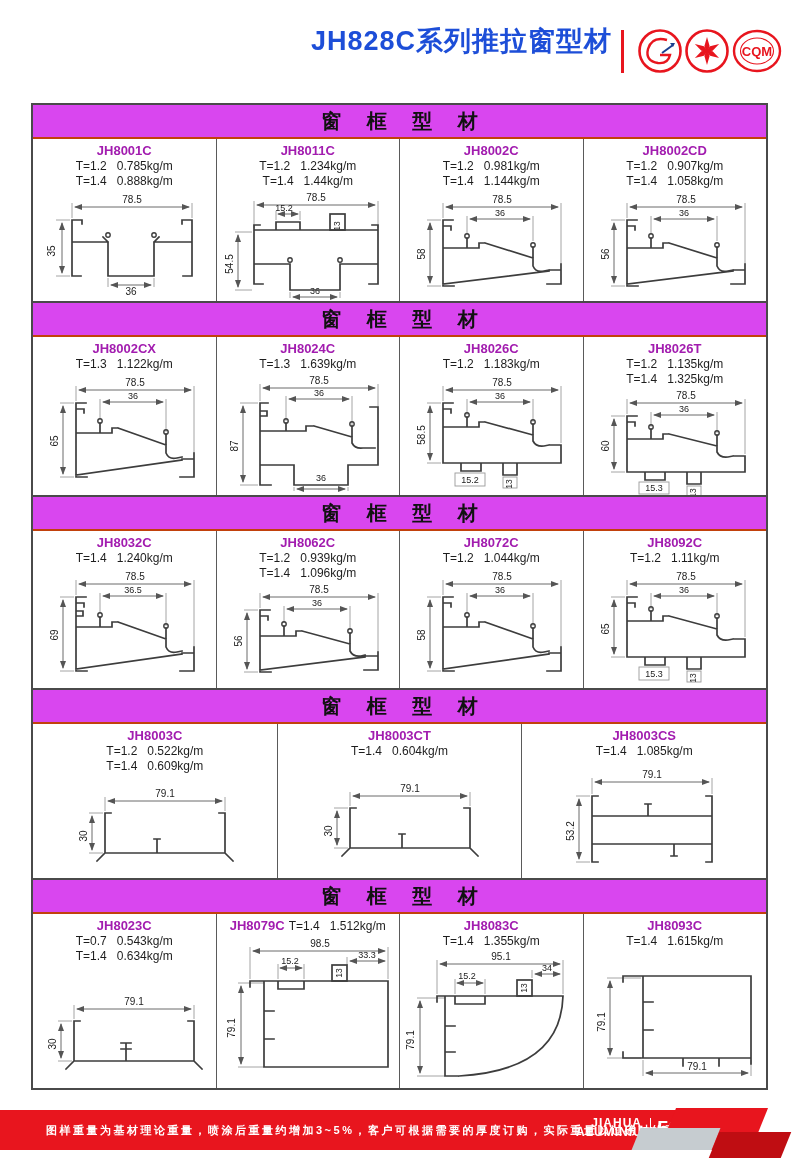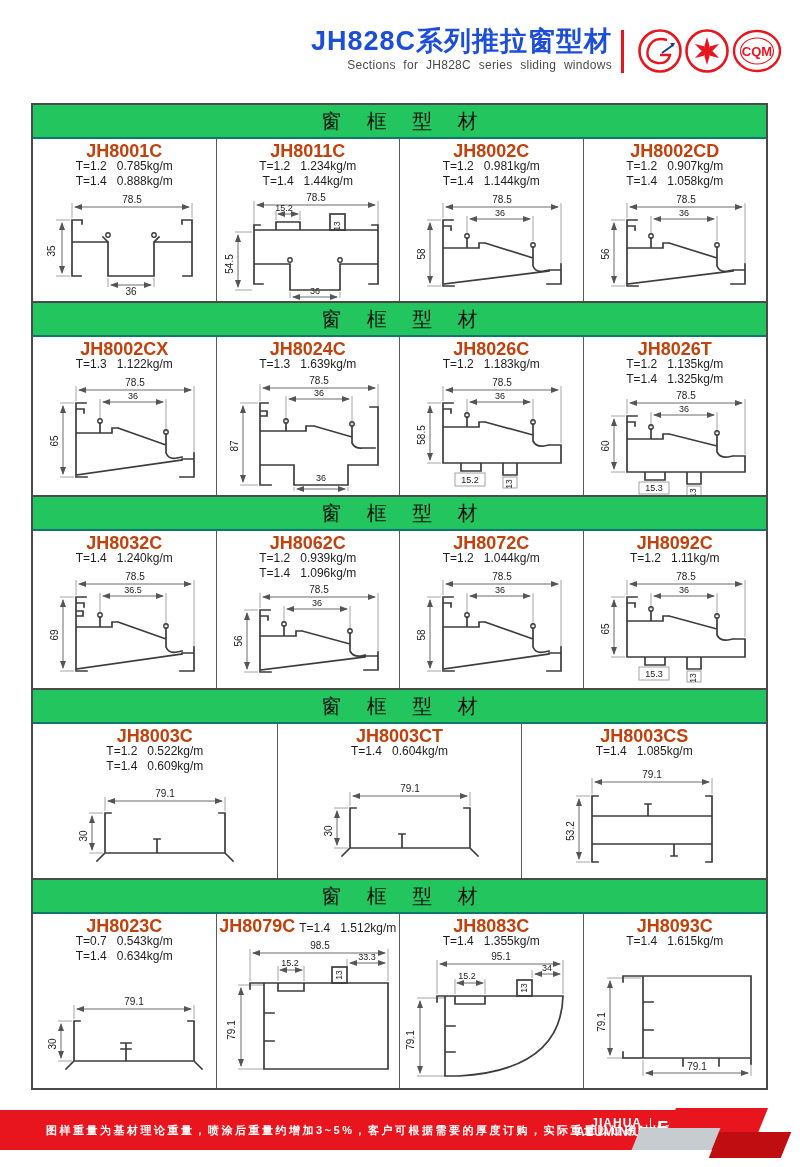--- a/index.html
+++ b/index.html
@@ -8,31 +8,31 @@
 
   
   .hdr-titles{position:absolute;top:26px;left:0;width:612px;text-align:right}
   .hdr-title{font-size:27px;font-weight:bold;color:#1d4ed8;letter-spacing:1px;line-height:30px}
   .hdr-sub{font-size:12px;color:#4a4a4a;margin-top:2px;letter-spacing:.3px;word-spacing:4px}
   .hdr-divider{position:absolute;left:621px;top:30px;width:3px;height:43px;background:#e8151e}
   .hdr-logos{position:absolute;left:637px;top:28px;display:flex;gap:1px;align-items:center}
 
   
   .table{position:absolute;left:31px;top:103px;width:737px;border:2px solid #4a4a4a;box-sizing:border-box}
-  .sec-header{height:32px;background:#22c55e;border-top:2px solid #4a4a4a;border-bottom:2px solid #0f766e;
+  .sec-header{height:32px;background:#d946ef;border-top:2px solid #4a4a4a;border-bottom:2px solid #c2410c;
               display:flex;align-items:center;justify-content:center;
-              font-size:20px;font-weight:normal;color:#111;letter-spacing:10px;text-indent:10px}
+              font-size:20px;font-weight:bold;color:#111;letter-spacing:10px;text-indent:10px}
   .section:first-child .sec-header{border-top:none}
   .cells{display:flex}
   .cell{flex:1 1 0;border-right:1px solid #5a5a5a;display:flex;flex-direction:column;align-items:center;
         overflow:hidden;box-sizing:border-box}
   .cell:last-child{border-right:none}
   .r1 .cells{height:162px}.r2 .cells{height:158px}.r3 .cells{height:157px}
   .r4 .cells{height:154px}.r5 .cells{height:174px}
-  .code{margin-top:4px;font-size:18px;font-weight:bold;color:#c2410c;line-height:16px;white-space:pre}
+  .code{margin-top:4px;font-size:13px;font-weight:bold;color:#a21caf;line-height:16px;white-space:pre}
   .codeline{margin-top:4px;display:flex;gap:4px;align-items:baseline}
   .spec{font-size:12px;color:#1d1d1d;line-height:15px;white-space:pre}
 
   
   svg.draw{display:block;margin-top:1px}
   .pf{stroke:#3d3d3d;stroke-width:1.7;fill:none;stroke-linecap:square;stroke-linejoin:miter}
   .clip{fill:none;stroke:#3d3d3d;stroke-width:1.4}
   .ext{stroke:#9a9a9a;stroke-width:.9;fill:none}
   .dim{stroke:#6a6a6a;stroke-width:1}
   .dt{font-family:"Liberation Sans",sans-serif;font-size:10px;fill:#222;text-anchor:middle}
@@ -60,21 +60,20 @@
 <svg width="0" height="0" style="position:absolute">
   <defs>
     <marker id="ar" markerUnits="userSpaceOnUse" markerWidth="8" markerHeight="6" refX="7" refY="3" orient="auto-start-reverse" viewBox="0 0 8 6">
       <path d="M0,0 L8,3 L0,6 Z" fill="#555"></path>
     </marker>
   </defs>
 </svg>
 
 <div class="hdr-titles">
   <div class="hdr-title">JH828C系列推拉窗型材</div>
-  <div class="hdr-sub">Sections for JH828C series sliding windows</div>
 </div>
 <div class="hdr-divider"></div>
 <div class="hdr-logos">
   <span>
     <svg width="46" height="46">
       <circle cx="23" cy="23" r="20.5" fill="none" stroke="#e8151e" stroke-width="2.6"></circle>
       <path d="M30,12 q-15,-4 -19,9 q-3,12 10,14 q10,1 12,-8 h-10" fill="none" stroke="#e8151e" stroke-width="2.4"></path>
       <path d="M25,25 l11,-8" stroke="#1b3f8f" stroke-width="2" fill="none"></path>
       <path d="M38,15 l-5,0 3,4 z" fill="#1b3f8f"></path>
     </svg>

